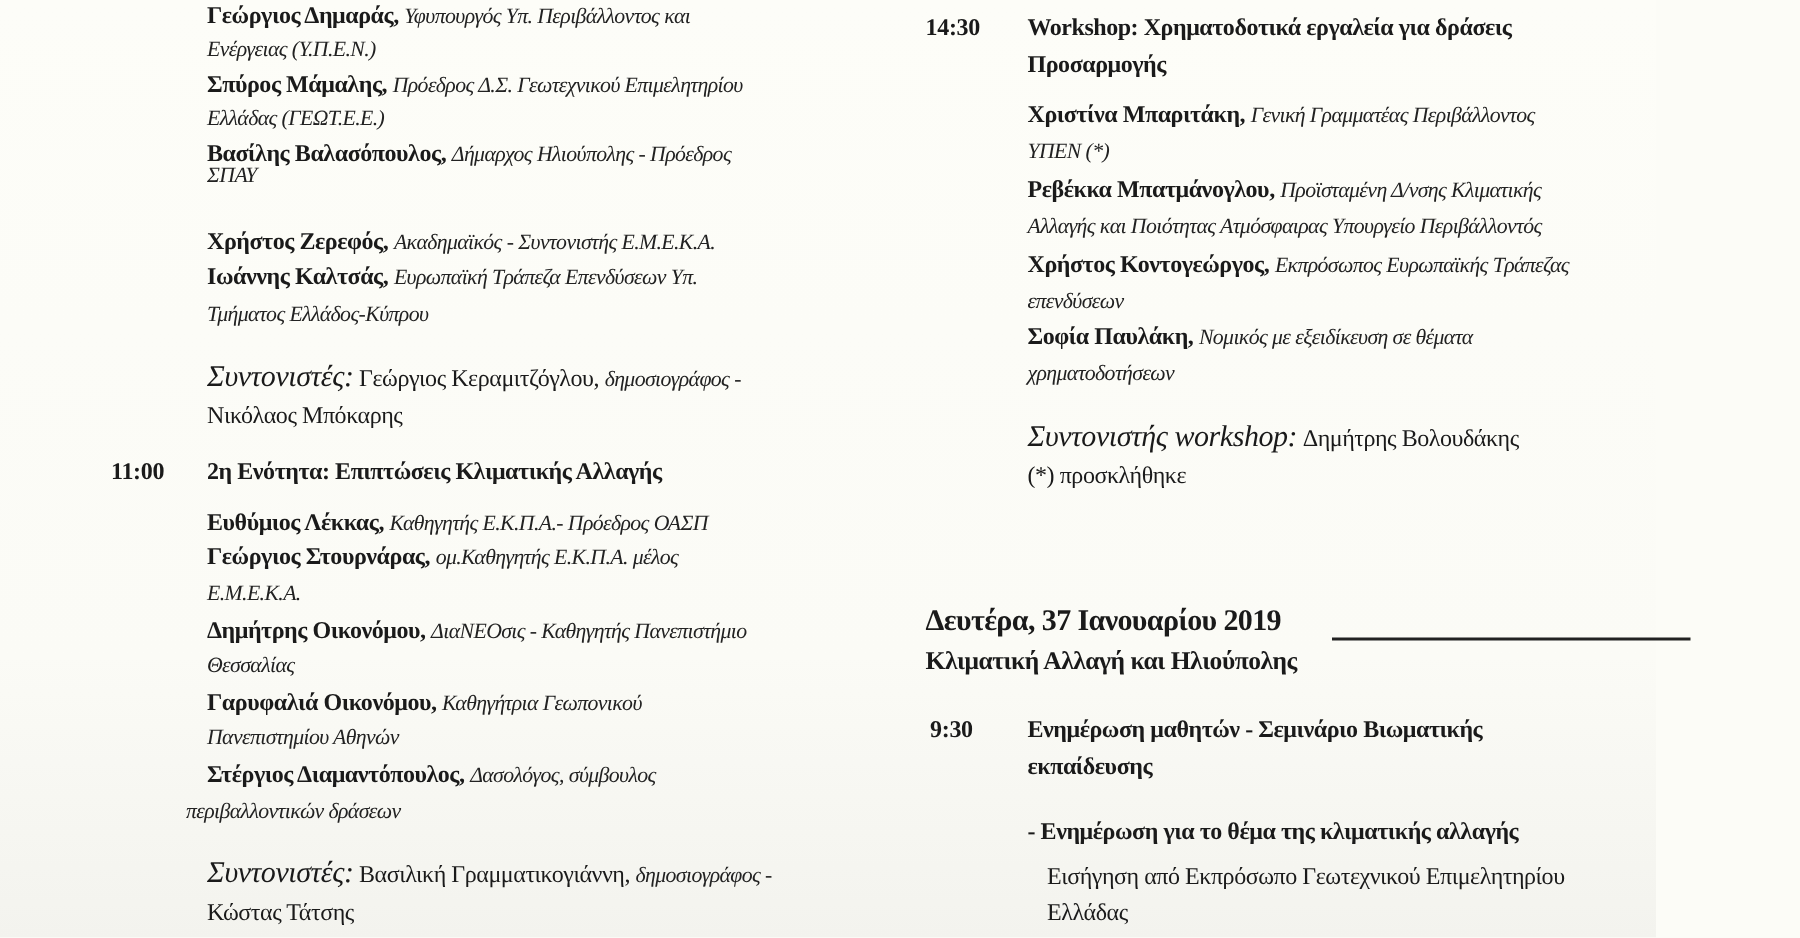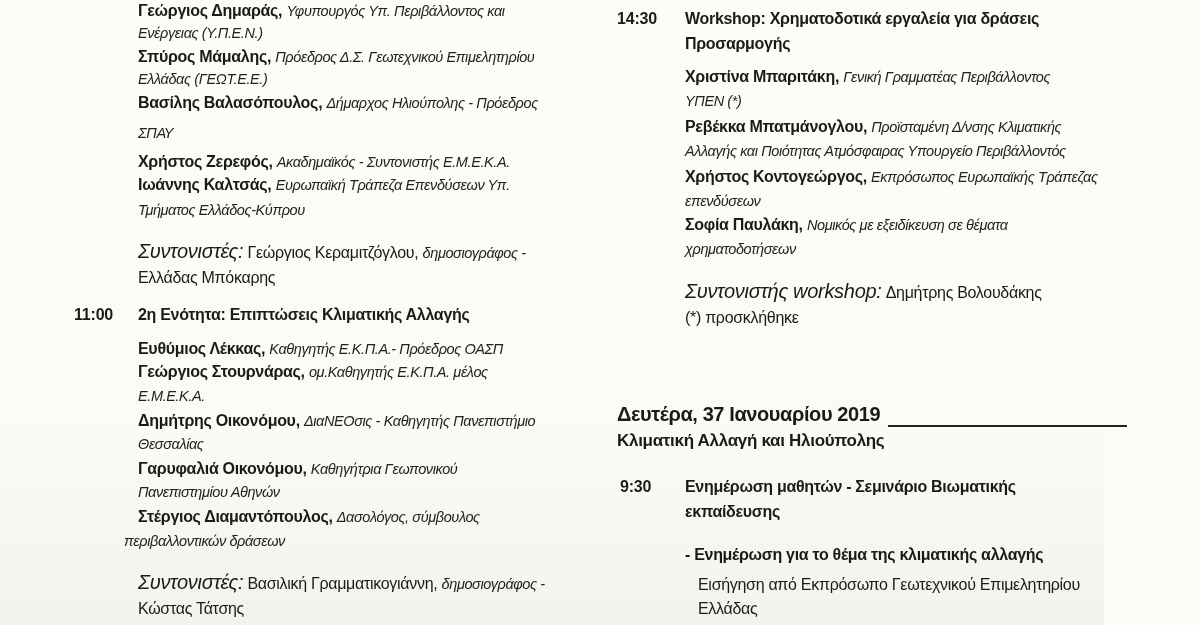--- a/index.html
+++ b/index.html
@@ -3,21 +3,21 @@
 <meta charset="utf-8">
 <style>
   * { margin: 0; padding: 0; box-sizing: border-box; }
   html, body {
     width: 1200px; height: 625px; overflow: hidden;
     background: #fcfcf7;
     font-family: "Liberation Sans Narrow", "Liberation Sans", sans-serif;
     color: #1a1a1a;
   }
   .page { position: relative; width: 1104px; height: 625px;
-    background: linear-gradient(180deg, #fdfdf8 0%, #fbfbf6 70%, #f3f3ee 100%); }
+    background: linear-gradient(180deg, #fdfdf8 0%, #fbfbf6 70%, #f3f3ee 100%); font-family: Liberation Serif, serif; }
   .name { font-weight: bold; font-size: 16px; letter-spacing: -0.3px; }
   .role { font-style: italic; font-size: 14.5px; letter-spacing: -0.4px; color: #222; }
   .line { position: absolute; height: 21px; line-height: 21px; white-space: nowrap;
     font-size: 16px; letter-spacing: -0.3px; transform-origin: left center; }
   .time { position: absolute; font-weight: bold; font-size: 16px; letter-spacing: -0.2px; }
   .session { position: absolute; font-weight: bold; font-size: 16px; letter-spacing: -0.3px; white-space: nowrap; }
   .day-title { position: absolute; font-weight: bold; font-size: 20px; letter-spacing: -0.4px; white-space: nowrap; }
   .day-sub { position: absolute; font-weight: bold; font-size: 17px; letter-spacing: -0.3px; white-space: nowrap; }
   .rule { position: absolute; height: 2px; background: #222; }
   .plain { font-size: 16px; letter-spacing: -0.3px; }
@@ -43,21 +43,21 @@
       <span class="role">Πρόεδρος Δ.Σ. Γεωτεχνικού Επιμελητηρίου</span>
     </div>
     <div class="line" style="left:138px; top:68px;">
       <span class="role">Ελλάδας (ΓΕΩΤ.Ε.Ε.)</span>
     </div>
 
     <div class="line" style="left:138px; top:92px;">
       <span class="name">Βασίλης Βαλασόπουλος</span><span class="name">,</span>
       <span class="role">Δήμαρχος Ηλιούπολης - Πρόεδρος</span>
     </div>
-    <div class="line" style="left:138px; top:122px;">
+    <div class="line" style="left:138px; top:106px;">
       <span class="role">ΣΠΑΥ</span>
     </div>
 
     <div class="line" style="left:138px; top:151px;">
       <span class="name">Χρήστος Ζερεφός</span><span class="name">,</span>
       <span class="role">Ακαδημαϊκός - Συντονιστής Ε.Μ.Ε.Κ.Α.</span>
     </div>
 
     <div class="line" style="left:138px; top:174px;">
       <span class="name">Ιωάννης Καλτσάς</span><span class="name">,</span>
@@ -66,21 +66,21 @@
     <div class="line" style="left:138px; top:199px;">
       <span class="role">Τμήματος Ελλάδος-Κύπρου</span>
     </div>
 
     <div class="line" style="left:138px; top:241px;">
       <span class="mod-label">Συντονιστές:</span>
       <span class="plain">Γεώργιος Κεραμιτζόγλου</span><span class="plain">,</span>
       <span class="role">δημοσιογράφος -</span>
     </div>
     <div class="line" style="left:138px; top:267px;">
-      <span class="plain">Ελλάδας Μπόκαρης</span>
+      <span class="plain">Νικόλαος Μπόκαρης</span>
     </div>
 
     <div class="time" style="left:74px; top:306px;">11:00</div>
     <div class="session" style="left:138px; top:306px;">2η Ενότητα: Επιπτώσεις Κλιματικής Αλλαγής</div>
 
     <div class="line" style="left:138px; top:338px;">
       <span class="name">Ευθύμιος Λέκκας</span><span class="name">,</span>
       <span class="role">Καθηγητής Ε.Κ.Π.Α.- Πρόεδρος ΟΑΣΠ</span>
     </div>
 

